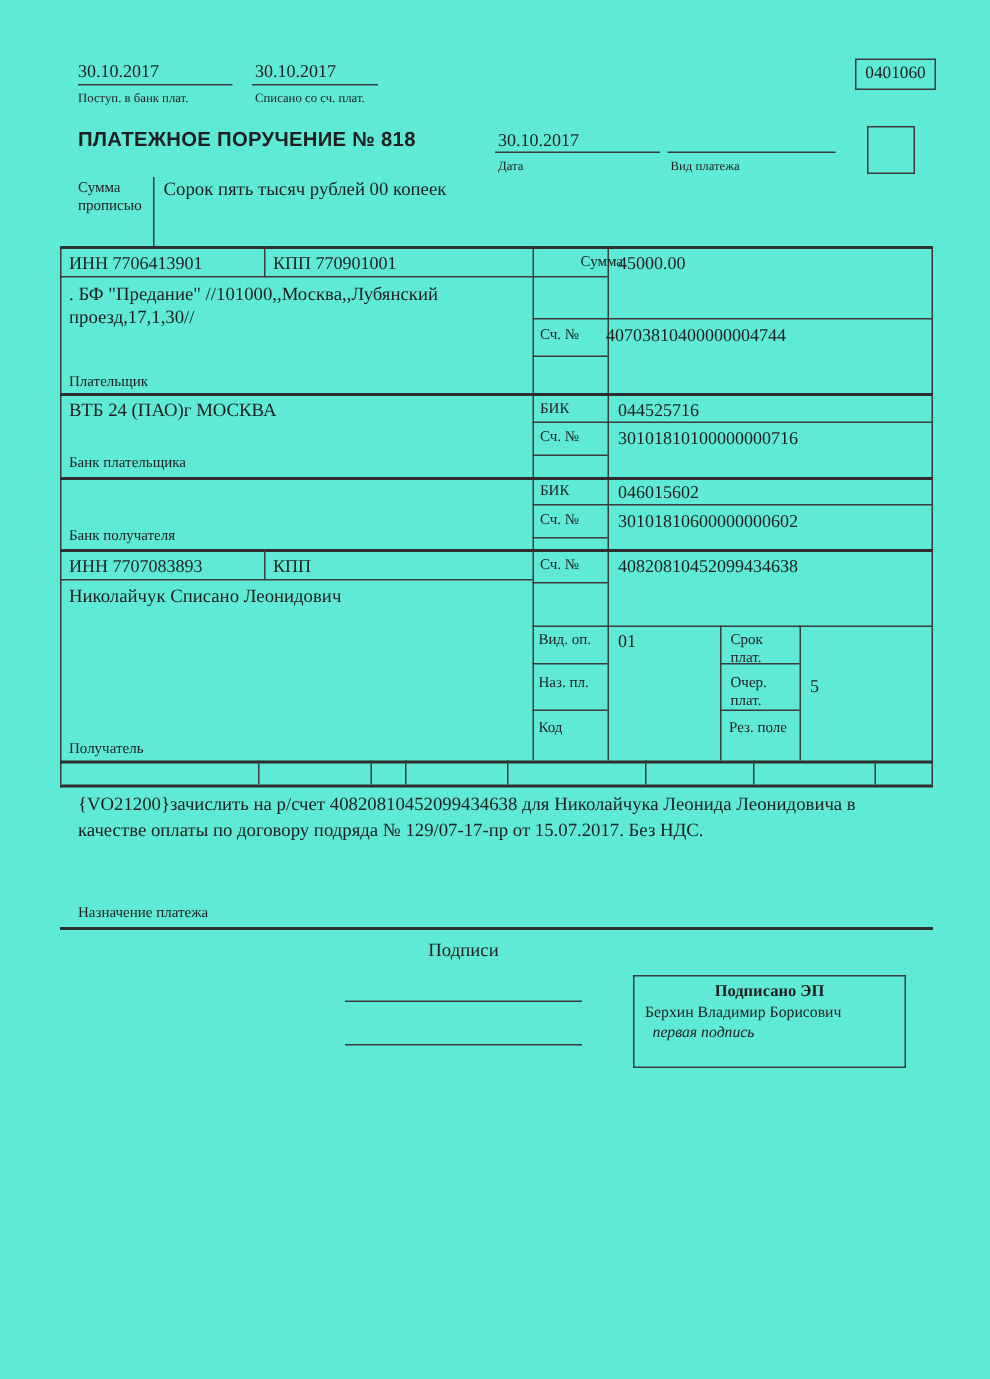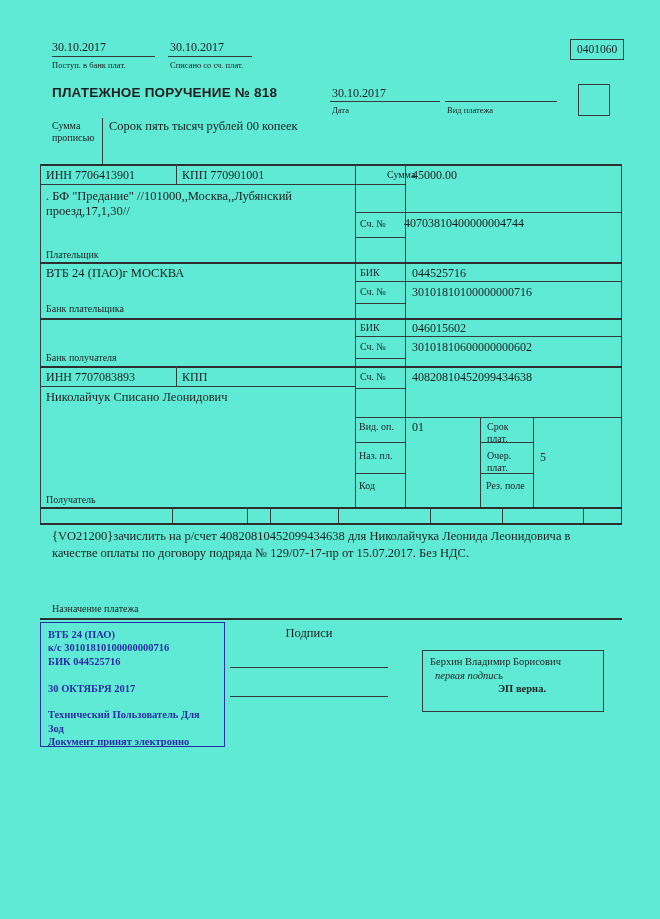--- a/index.html
+++ b/index.html
@@ -150,36 +150,25 @@
   <div class="abs minilab" style="left:487px;top:450px;width:42px;">Очер. плат.</div>
   <div class="abs t12" style="left:540px;top:450px;">5</div>
   <div class="abs minilab nowrap" style="left:359px;top:480px;">Код</div>
   <div class="abs minilab nowrap" style="left:486px;top:480px;">Рез. поле</div>
 
   <div class="abs t12b nowrap" style="left:52px;top:529px;">{VO21200}зачислить на р/счет 40820810452099434638 для Николайчука Леонида Леонидовича в</div>
   <div class="abs t12b nowrap" style="left:52px;top:546px;">качестве оплаты по договору подряда № 129/07-17-пр от 15.07.2017. Без НДС.</div>
   <div class="abs lab" style="left:52px;top:603px;">Назначение платежа</div>
   <div class="hl2" style="left:40px;top:618px;width:582px;"></div>
 
-  <div class="stamp">
-    <div class="stamp-line">ВТБ 24 (ПАО)</div>
-    <div class="stamp-line">к/с 30101810100000000716</div>
-    <div class="stamp-line">БИК 044525716</div>
-    <div class="stamp-line"></div>
-    <div class="stamp-line">30 ОКТЯБРЯ 2017</div>
-    <div class="stamp-line"></div>
-    <div class="stamp-line">Технический Пользователь Для</div>
-    <div class="stamp-line">Зод</div>
-    <div class="stamp-line">Документ принят электронно</div>
-  </div>
 
   <div class="abs t12b" style="left:230px;top:626px;width:158px;text-align:center;">Подписи</div>
   <div class="sigline" style="left:230px;top:667px;width:158px;"></div>
   <div class="sigline" style="left:230px;top:696px;width:158px;"></div>
 
 
   <div class="esign">
+    <div class="e-title">Подписано ЭП</div>
     <div class="e-name">Берхин Владимир Борисович</div>
     <div class="e-role">первая подпись</div>
-    <div class="e-ver">ЭП верна.</div>
   </div>
 
 </div>
 
 </body></html>

